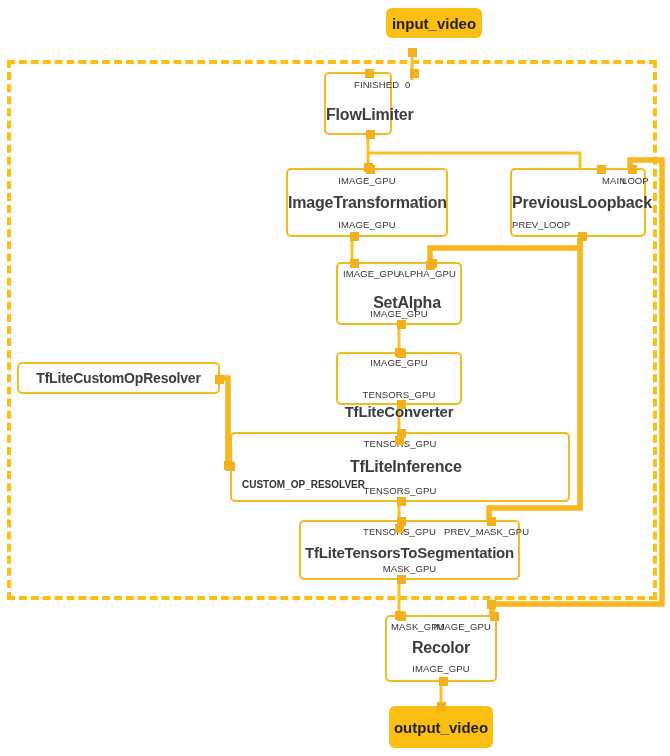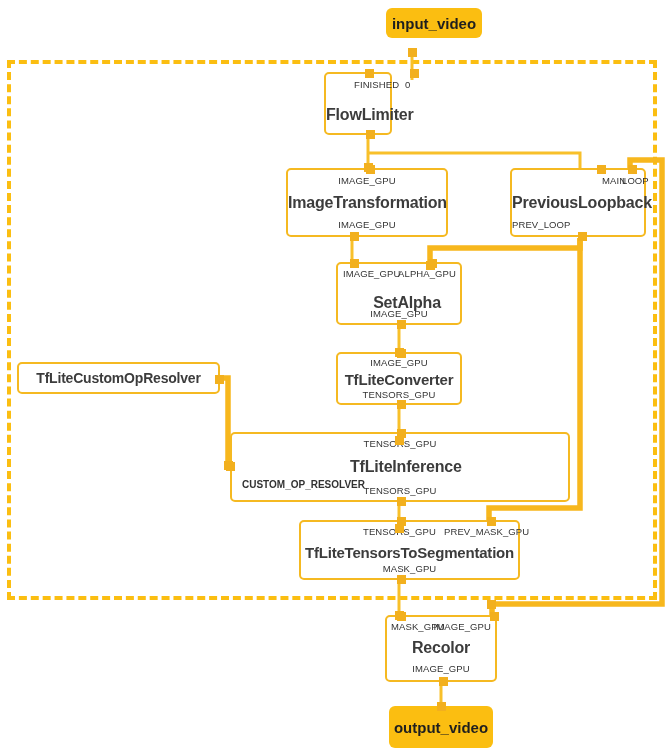--- a/index.html
+++ b/index.html
@@ -112,21 +112,21 @@
     <div class="port-lab" style="right:4px;top:4px;">ALPHA_GPU</div>
     <div class="title" style="top:30px;transform:none;padding-left:16px;">SetAlpha</div>
     <div class="port-lab" style="left:0;right:0;text-align:center;bottom:4px;">IMAGE_GPU</div>
     <div class="plug" style="left:12px;top:-5px;"></div>
     <div class="plug" style="left:90px;top:-5px;"></div>
     <div class="plug" style="left:59px;bottom:-6px;"></div>
   </div>
 
   <div class="node" style="left:336px;top:352px;width:126px;height:53px;">
     <div class="port-lab" style="left:0;right:0;text-align:center;top:3px;">IMAGE_GPU</div>
-    <div class="title" style="font-size:15px;">TfLiteConverter</div>
+    <div class="title" style="font-size:15px;margin-top:32px;">TfLiteConverter</div>
     <div class="port-lab" style="left:0;right:0;text-align:center;bottom:3px;">TENSORS_GPU</div>
     <div class="plug" style="left:59px;top:-5px;"></div>
     <div class="plug" style="left:59px;bottom:-6px;"></div>
   </div>
 
   <div class="node" style="left:17px;top:362px;width:203px;height:32px;">
     <div class="title" style="font-size:14px;">TfLiteCustomOpResolver</div>
     <div class="plug" style="right:-6px;top:11px;"></div>
   </div>
 

